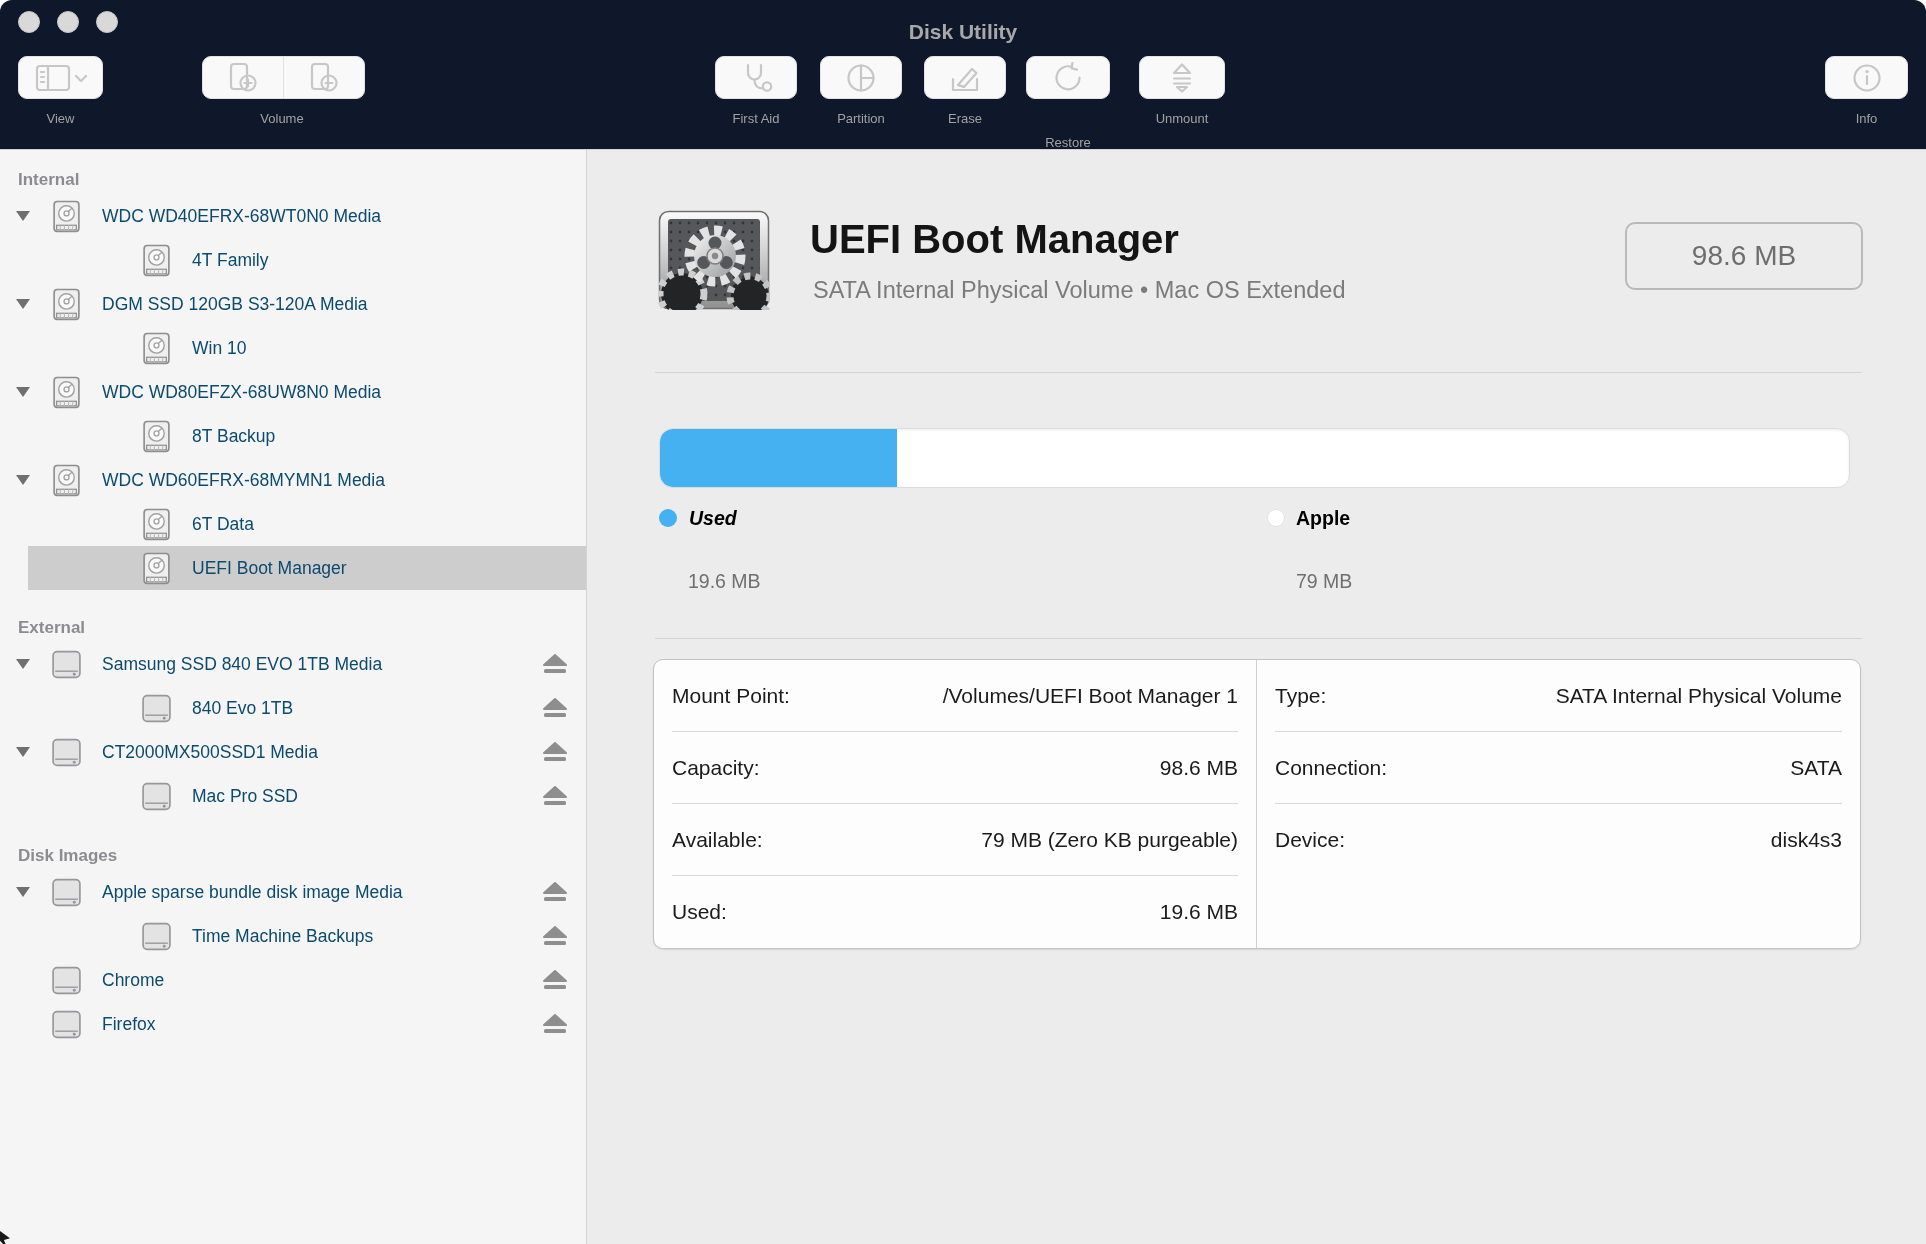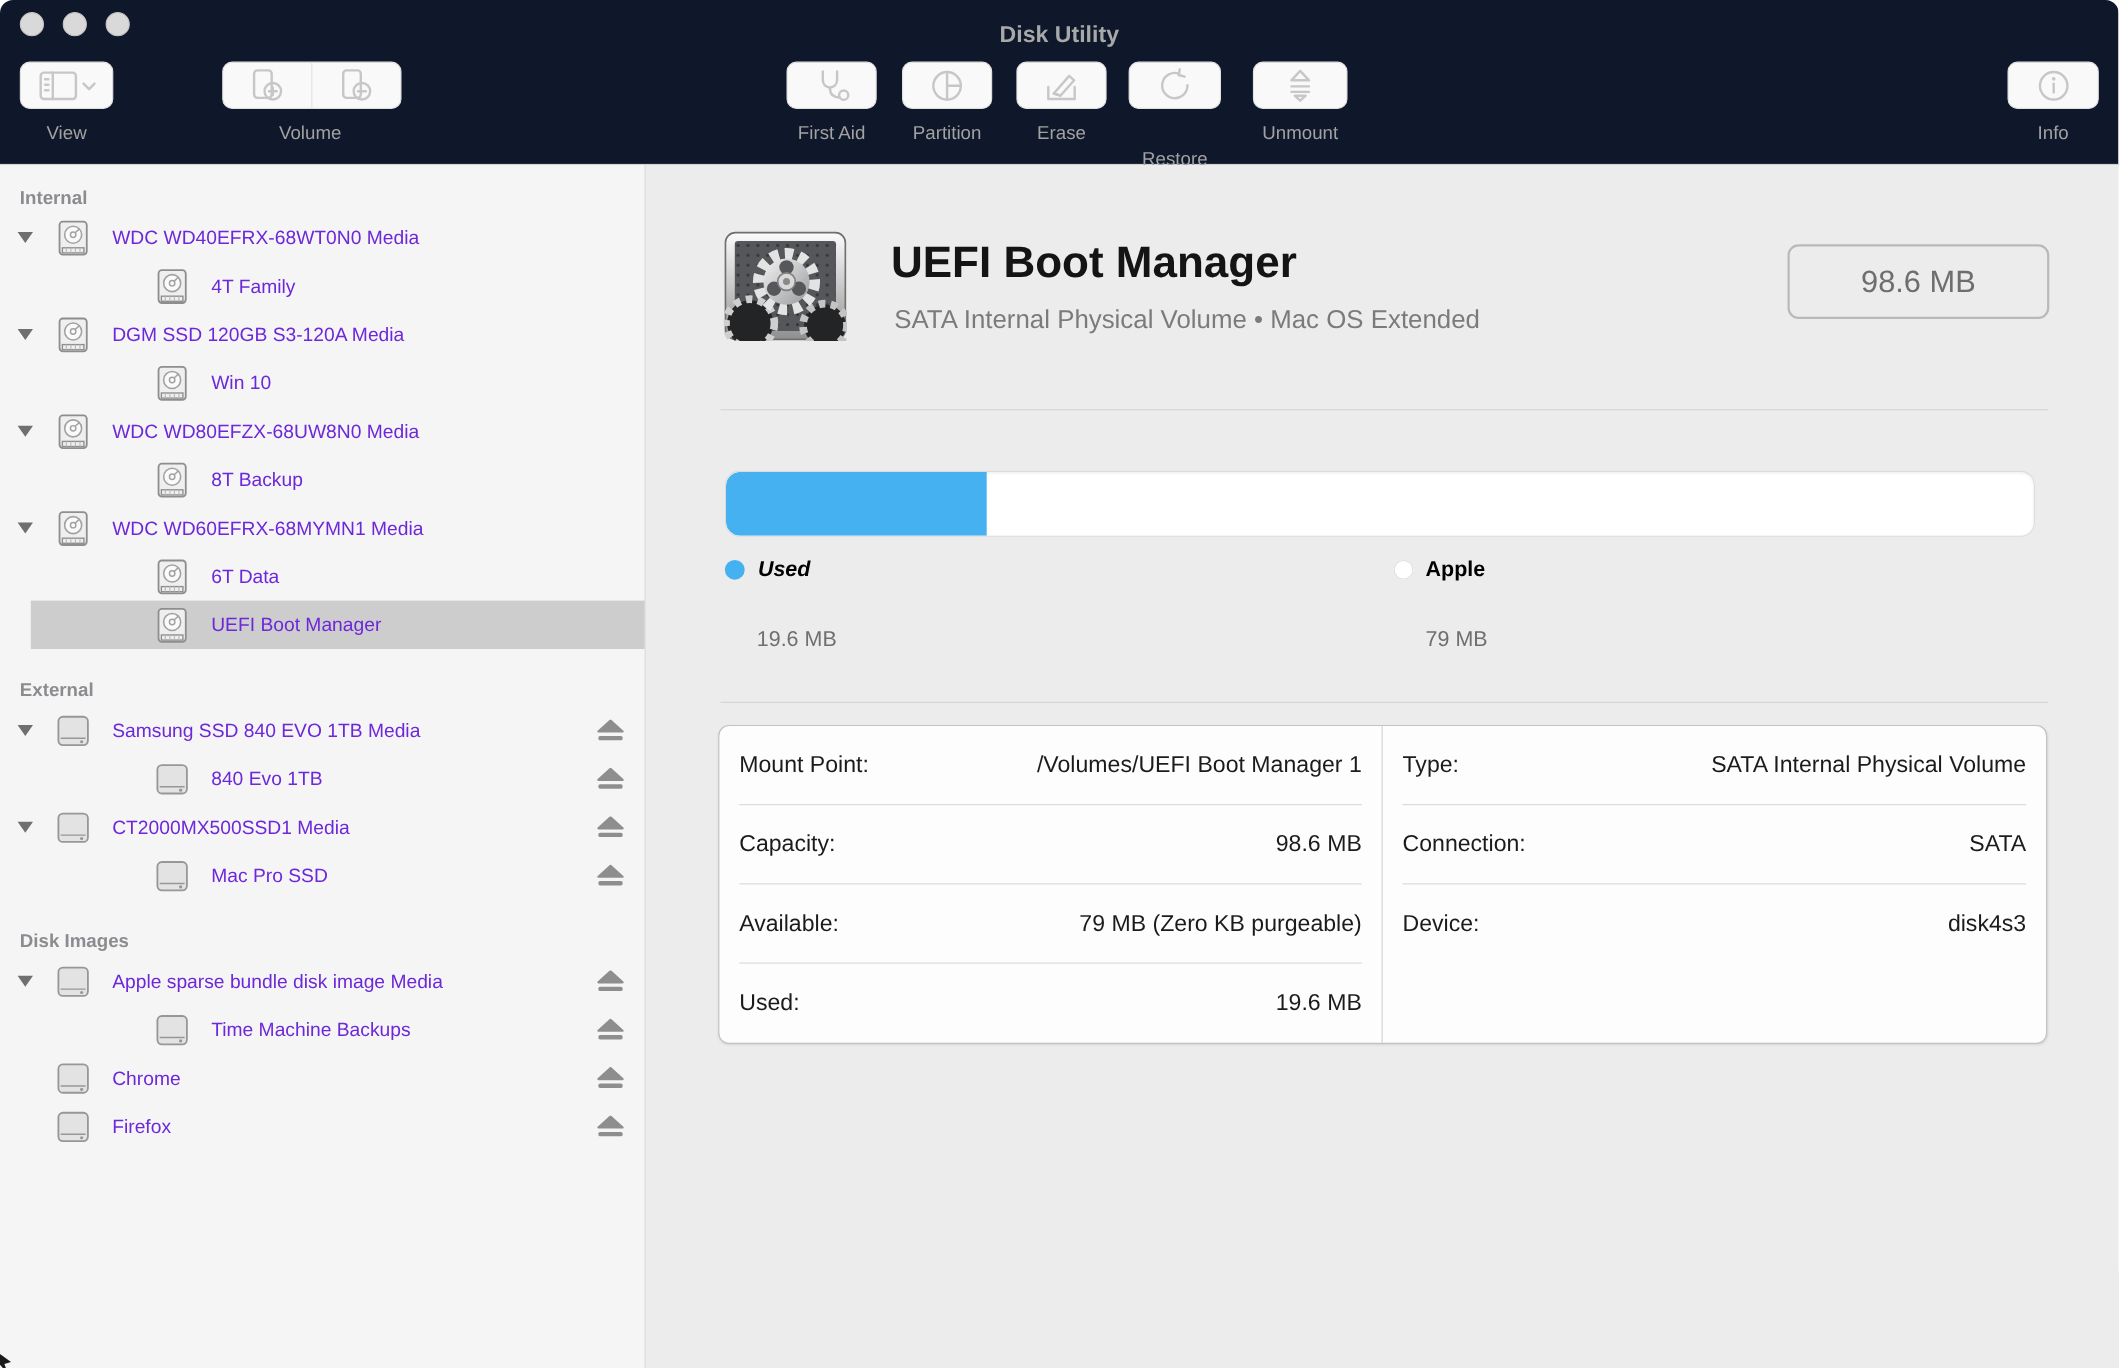--- a/index.html
+++ b/index.html
@@ -11,34 +11,34 @@
   .chrome{position:absolute;left:0;top:0;width:100%;height:150px;background:#0f172a;
     border-bottom:1px solid #d2d2d2;box-sizing:border-box;}
   .traffic{position:absolute;top:11px;width:22px;height:22px;border-radius:50%;
     background:#d9d9d9;border:1px solid #c6c6c6;box-sizing:border-box;}
   .t1{left:18px}.t2{left:57px}.t3{left:96px}
   .win-title{position:absolute;left:0;right:0;top:20px;text-align:center;
     font-size:21px;font-weight:600;color:#a8a8a8;}
   .tb-btn{position:absolute;top:56px;height:43px;background:#f9f9f9;
     border:1px solid #e2e2e2;border-radius:9px;box-sizing:border-box;
     display:flex;align-items:center;justify-content:center;}
-  .tb-label{position:absolute;top:111px;font-size:17px;color:#a2a2a2;text-align:center;}
+  .tb-label{position:absolute;top:111px;font-size:13px;color:#a2a2a2;text-align:center;}
   .tb-group{position:absolute;top:56px;height:43px;display:flex;
     border:1px solid #e2e2e2;border-radius:9px;background:#f9f9f9;box-sizing:border-box;}
   .tb-seg{width:80px;display:flex;align-items:center;justify-content:center;}
   .tb-seg + .tb-seg{border-left:1px solid #e2e2e2;}
   .icon-stroke{stroke:#c7c7c7;fill:none;stroke-width:2.2;stroke-linecap:round;stroke-linejoin:round;}
 
   
   .sidebar{position:absolute;left:0;top:150px;width:587px;bottom:0;background:#f5f5f6;
     border-right:1px solid #d4d4d4;box-sizing:border-box;padding-top:16px;}
   .section-title{height:28px;line-height:28px;padding-left:18px;
     font-size:17px;font-weight:700;color:#8c8c90;}
   .section-title.spaced{margin-top:24px;}
-  .srow{height:44px;display:flex;align-items:center;position:relative;font-size:17.5px;color:#6d28d9;}
+  .srow{height:44px;display:flex;align-items:center;position:relative;font-size:17.5px;color:#0c4a6e;}
   .srow.selected{background:#cdcdcd;}
   .srow .tri{width:14px;height:10px;margin-left:16px;flex:0 0 14px;
     border-left:7px solid transparent;border-right:7px solid transparent;border-top:10px solid #6f6f6f;
     box-sizing:border-box;border-bottom:none;}
   .srow .tri.blank{border:none;}
   .srow .dicon{margin-left:20px;flex:0 0 34px;display:flex;align-items:center;}
   .srow.lvl1{padding-left:112px;margin-left:28px;}
   .srow.lvl1 .dicon{margin-left:0;}
   .srow .slabel{margin-left:18px;flex:1 1 auto;white-space:nowrap;overflow:hidden;}
   .eject{flex:0 0 30px;margin-right:16px;display:flex;align-items:center;justify-content:center;cursor:default;}

